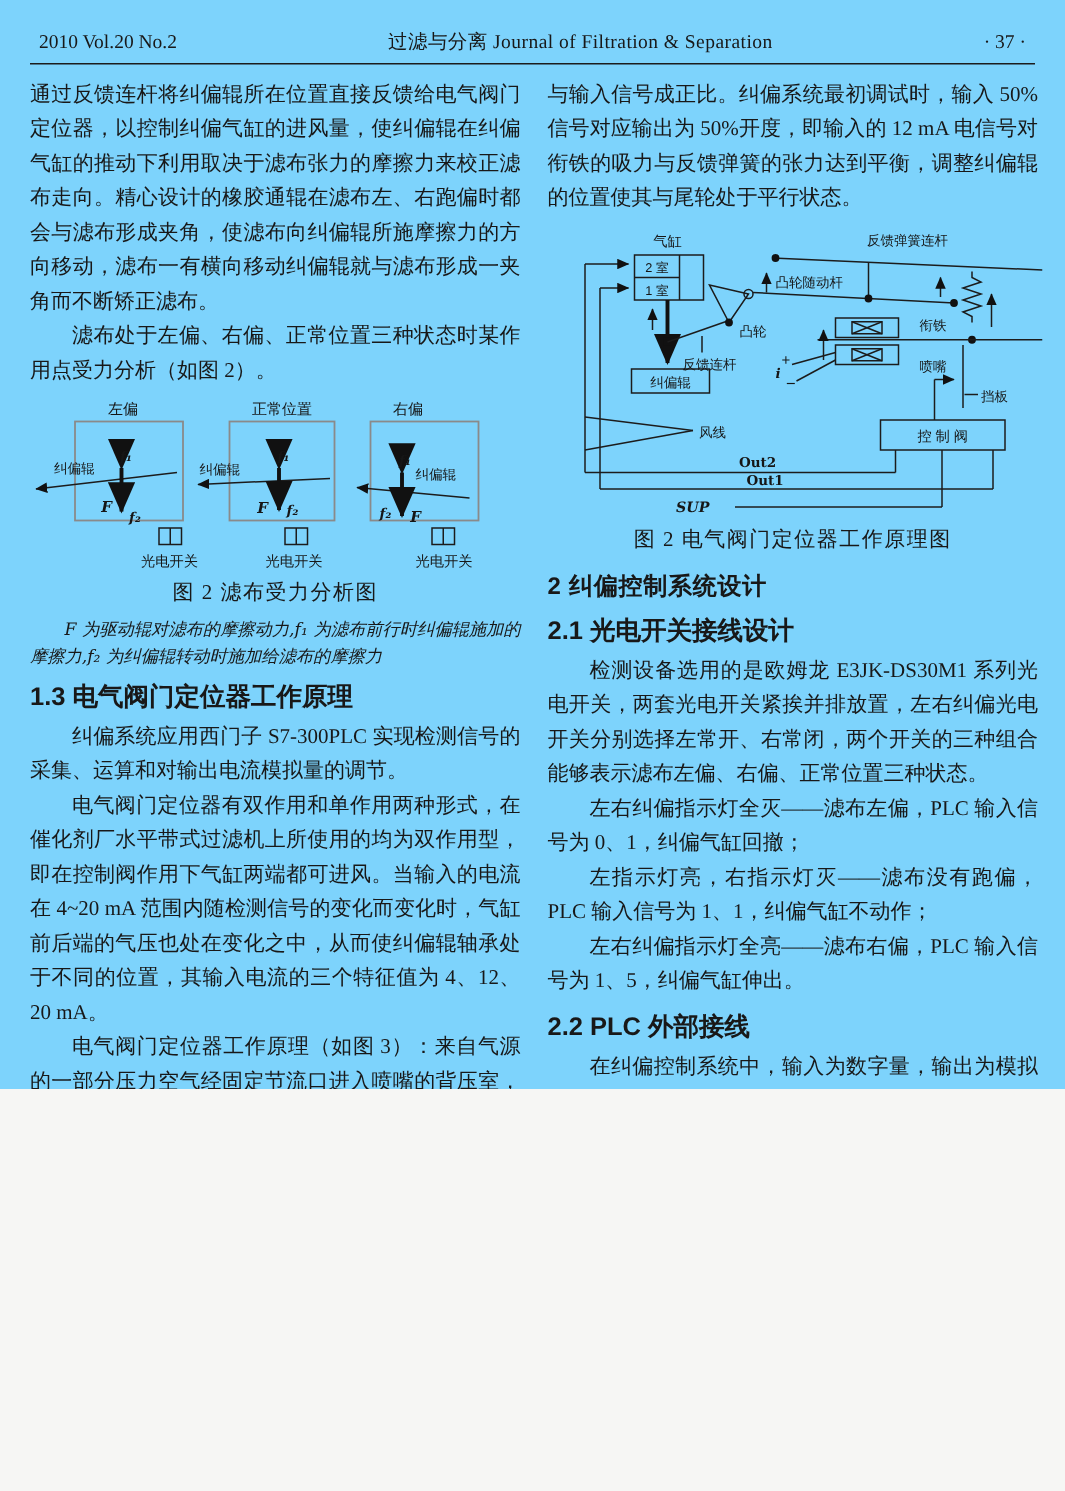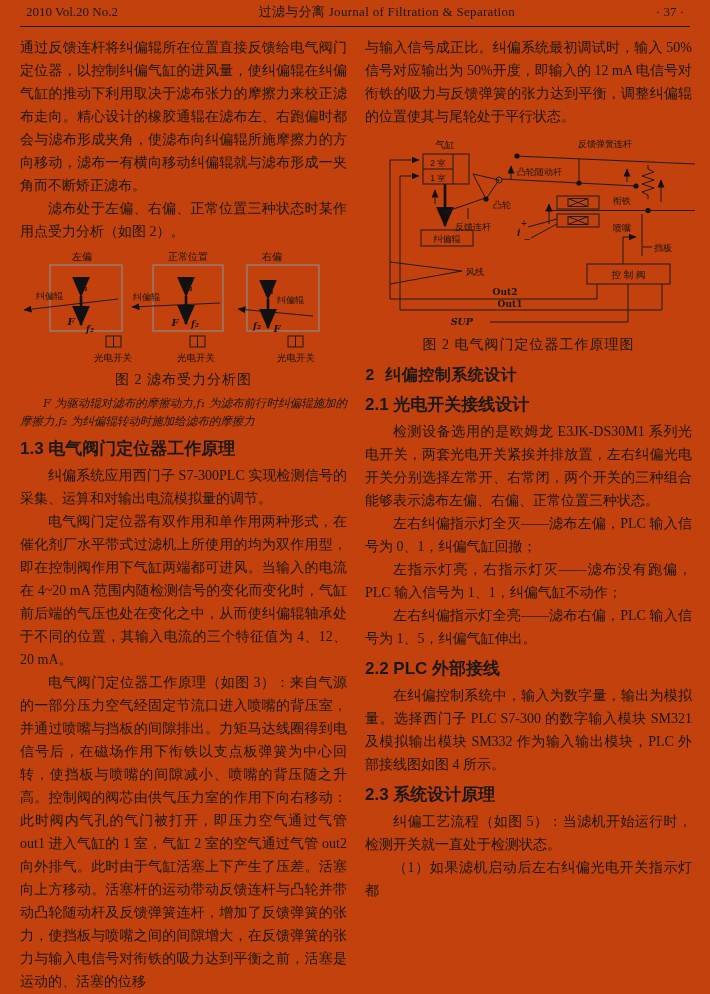--- a/index.html
+++ b/index.html
@@ -3,38 +3,38 @@
 <meta charset="utf-8">
 <style>
   * { box-sizing: border-box; }
   html,body { margin:0; padding:0; }
   body {
     width:710px; height:994px; background:#f6f6f4;
     font-family:"Liberation Serif","DejaVu Serif",serif;
     color:#181818;
   }
   .page {
-    width:710px; height:994px; background:#c2410c;
-    padding:1px 20px 0 20px; overflow:hidden; position:relative;
+    width:710px; height:726px; background:#7dd3fc;
+    padding:17px 20px 0 20px; overflow:hidden; position:relative;
   }
   .page-header {
     display:flex; justify-content:space-between; align-items:baseline;
     padding:2px 6px 5px 6px; border-bottom:1.6px solid #1c1c1c;
     font-size:13px;
   }
   .page-header .center { letter-spacing:.3px; }
   .columns { display:flex; gap:18px; margin-top:9px; }
   .col { width:327px; }
   p {
     margin:0; font-size:14px; line-height:23px;
     text-align:justify; text-indent:2em;
   }
   p.noindent { text-indent:0; }
   h2 {
-    font-family:Liberation Mono, monospace;
+    font-family:Liberation Sans, sans-serif;
     font-size:16px; font-weight:bold; margin:9px 0 6px 0; letter-spacing:.5px;
   }
   h3 {
     font-family:"Liberation Sans","DejaVu Sans",sans-serif;
     font-size:17px; font-weight:bold; margin:7px 0 4px 0;
   }
   figure { margin:6px 0 2px 0; text-align:center; }
   figcaption { font-size:14px; line-height:22px; margin-top:2px; letter-spacing:1px; }
   .fig-note {
     font-size:11.5px; line-height:17.5px; font-style:italic;

